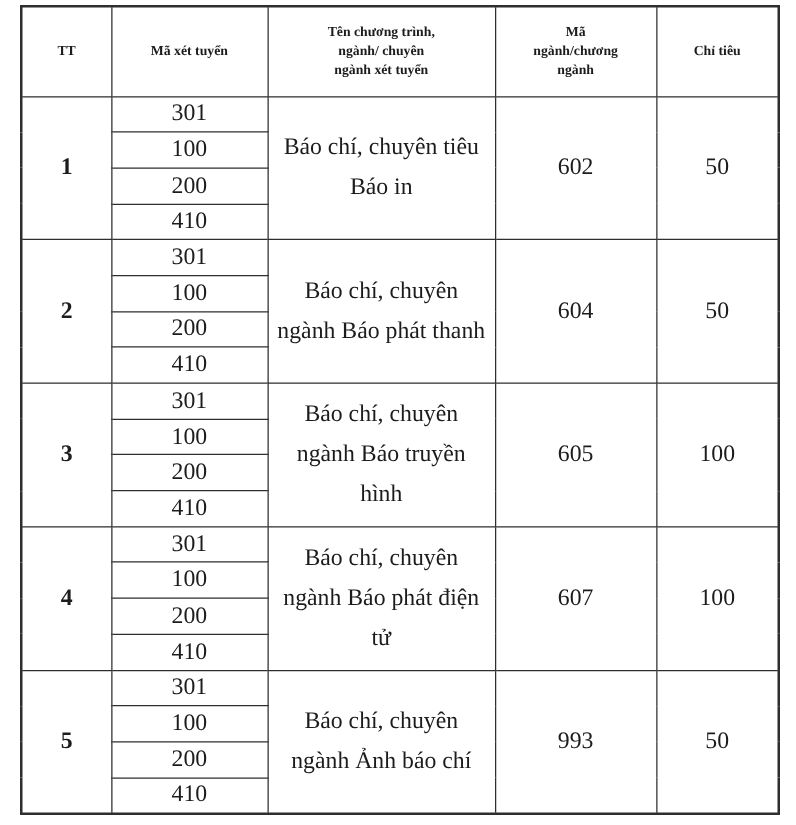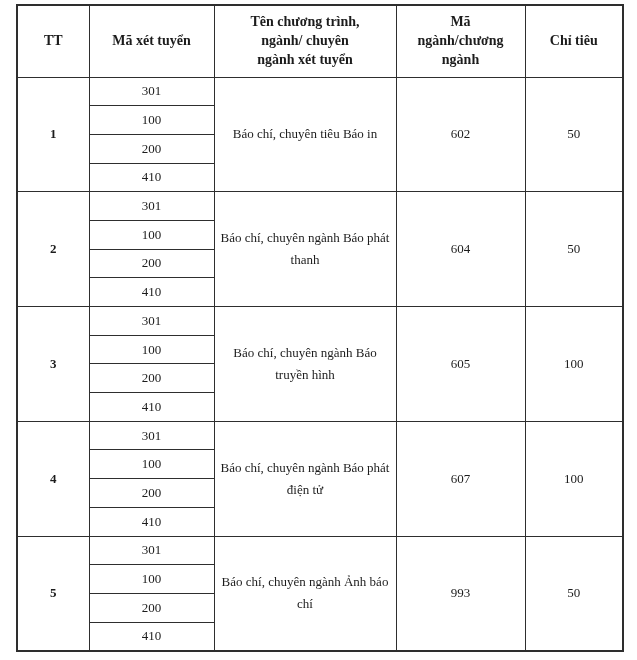--- a/index.html
+++ b/index.html
@@ -24,28 +24,28 @@
     border: 2px solid #2e2e2e;
   }
   table.admission th, table.admission td {
     border: 1px solid #2e2e2e;
     text-align: center;
     vertical-align: middle;
     overflow: hidden;
   }
   table.admission th {
     font-weight: bold;
-    font-size: 14px;
+    font-size: 11px;
     line-height: 1.35;
     height: 72px;
     white-space: pre-line;
     padding: 2px 4px;
   }
   table.admission td {
-    font-size: 13px;
+    font-size: 19px;
     height: 28.7px;
     padding: 0 4px;
   }
   td.tt-cell { font-weight: bold; font-size: 17px; }
   td.program-cell {
     line-height: 1.68;
     padding: 0 10px;
   }
   col.c-tt      { width: 72px;  }
   col.c-code    { width: 125px; }

